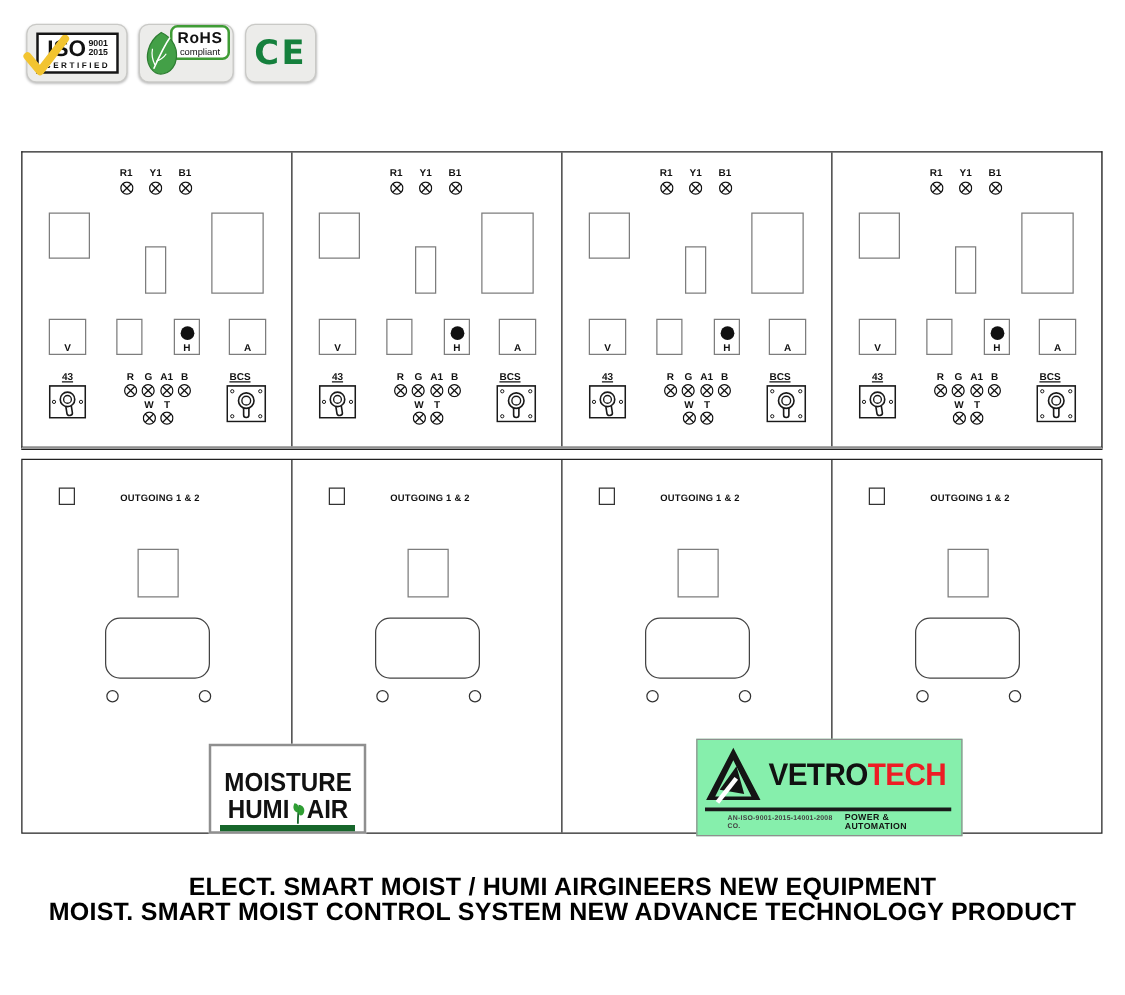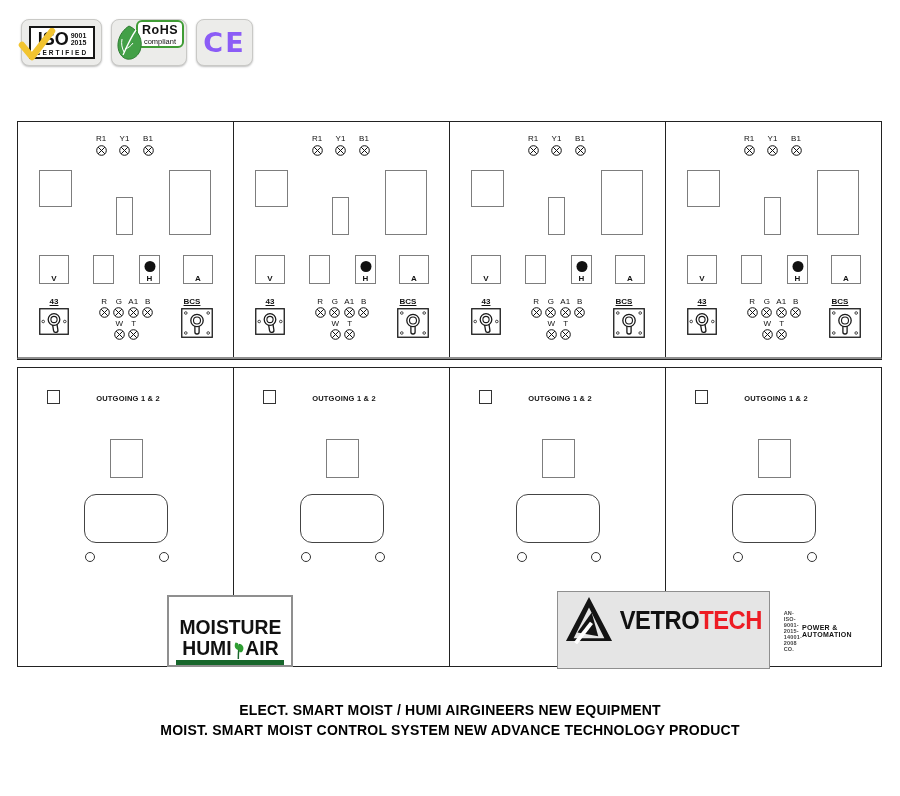--- a/index.html
+++ b/index.html
@@ -20,32 +20,32 @@
   .iso-codes{display:flex;flex-direction:column;margin-left:2px;font-size:7px;font-weight:700;line-height:7px;}
   .iso-sub{font-size:6.5px;font-weight:700;letter-spacing:2px;margin-top:1px;}
   .iso-check{position:absolute;left:-4px;top:8px;}
   .badge-rohs{width:76px;display:flex;align-items:flex-start;justify-content:center;}
   .rohs-leaf{position:absolute;left:3px;top:5px;}
   .rohs-pill{margin-left:22px;background:#fff;border:2px solid #3f9c35;border-radius:6px;
              padding:2px 4px 1px 4px;text-align:center;line-height:1;}
   .rohs-title{font-size:12.5px;font-weight:800;letter-spacing:0.5px;}
   .rohs-sub{font-size:7.5px;font-weight:400;margin-top:1px;}
   .badge-ce{width:57px;display:flex;align-items:center;justify-content:center;}
-  .ce-text{font-family:"DejaVu Sans",sans-serif;font-size:27px;font-weight:700;letter-spacing:2px;color:#8b5cf6;}
+  .ce-text{font-family:"DejaVu Sans",sans-serif;font-size:27px;font-weight:700;letter-spacing:2px;color:#15803d;}
 
   
   .frame{position:absolute;left:17px;top:121px;width:865px;}
   .section{display:flex;background:#fff;border:1px solid #222;box-sizing:border-box;}
   .section-top{height:238px;border-bottom:2px solid #8f8f8f;box-shadow:0 1px 0 #222;margin-bottom:8px;}
   .section-bottom{height:300px;}
   .panel{flex:1;position:relative;}
   .panel + .panel{border-left:1px solid #222;}
 
   .box{position:absolute;background:#fff;border:1.5px solid #7d7d7d;box-sizing:border-box;}
-  .lamp-label,.ph-label{font-size:8px;font-weight:400;color:#111;text-align:right;}
+  .lamp-label,.ph-label{font-size:8px;font-weight:700;color:#111;text-align:right;}
 
   
   .top-lamps{position:absolute;left:75px;top:12px;display:flex;gap:7.5px;}
   .lamp-col{width:16px;display:flex;flex-direction:column;align-items:center;gap:2px;line-height:9px;}
 
   
   .sq-left{left:21px;top:48px;width:33px;height:37px;}
   .rect-narrow{left:98px;top:75px;width:17px;height:38px;}
   .rect-tall{left:151px;top:48px;width:42px;height:65px;}
 
@@ -83,33 +83,33 @@
 
   
   .logo-moisture{position:absolute;left:167px;top:595px;width:126px;height:72px;background:#fff;
                  border:2px solid #8f8f8f;z-index:5;box-sizing:border-box;
                  display:flex;flex-direction:column;align-items:center;justify-content:flex-end;}
   .m-line1{font-size:21px;font-weight:800;line-height:21px;letter-spacing:0;transform:scaleX(0.92);white-space:nowrap;}
   .m-line2{display:flex;align-items:flex-end;font-size:21px;font-weight:800;line-height:21px;transform:scaleX(0.92);white-space:nowrap;}
   .m-bar{width:108px;height:5px;margin-top:2px;}
   .m-leaf{margin:0 1px -2px 1px;}
 
-  .logo-vetrotech{position:absolute;left:557px;top:591px;width:213px;height:78px;background:#e5e5e5;
-                  border:1.5px solid #8f8f8f;z-index:5;box-sizing:border-box;padding:3px 18px 2px 6px;
-                  display:flex;flex-direction:row;}
+  .logo-vetrotech{position:absolute;left:557px;top:591px;width:213px;height:78px;background:#86efac;
+                  border:1.5px solid #8f8f8f;z-index:5;box-sizing:border-box;padding:3px 8px 2px 6px;
+                  display:flex;flex-direction:column;}
   .vt-row1{display:flex;align-items:center;height:50px;}
   .vt-brand{font-size:25px;font-weight:900;letter-spacing:-0.5px;transform:scaleX(0.95);white-space:nowrap;margin-left:2px;}
   .vt-line{height:3px;background:#1a1a1a;margin:1px 0 2px 0;}
   .vt-row2{display:flex;justify-content:space-between;align-items:center;}
   .vt-cert{font-size:5.5px;font-weight:700;color:#444;letter-spacing:0.2px;margin-left:18px;}
   .vt-tag{font-size:7px;font-weight:800;letter-spacing:0.3px;}
 
   
   .caption{position:absolute;top:700px;left:0;width:100%;text-align:center;
-           font-size:14px;font-weight:700;line-height:20px;letter-spacing:0.2px;color:#000;}
+           font-size:20px;font-weight:700;line-height:20px;letter-spacing:0.2px;color:#000;}
 </style>
 </head>
 <body>
 
 <div class="badges">
   <div class="badge badge-iso">
     <div class="iso-inner">
       <div class="iso-row">
         <span class="iso-title">ISO</span>
         <span class="iso-codes">

